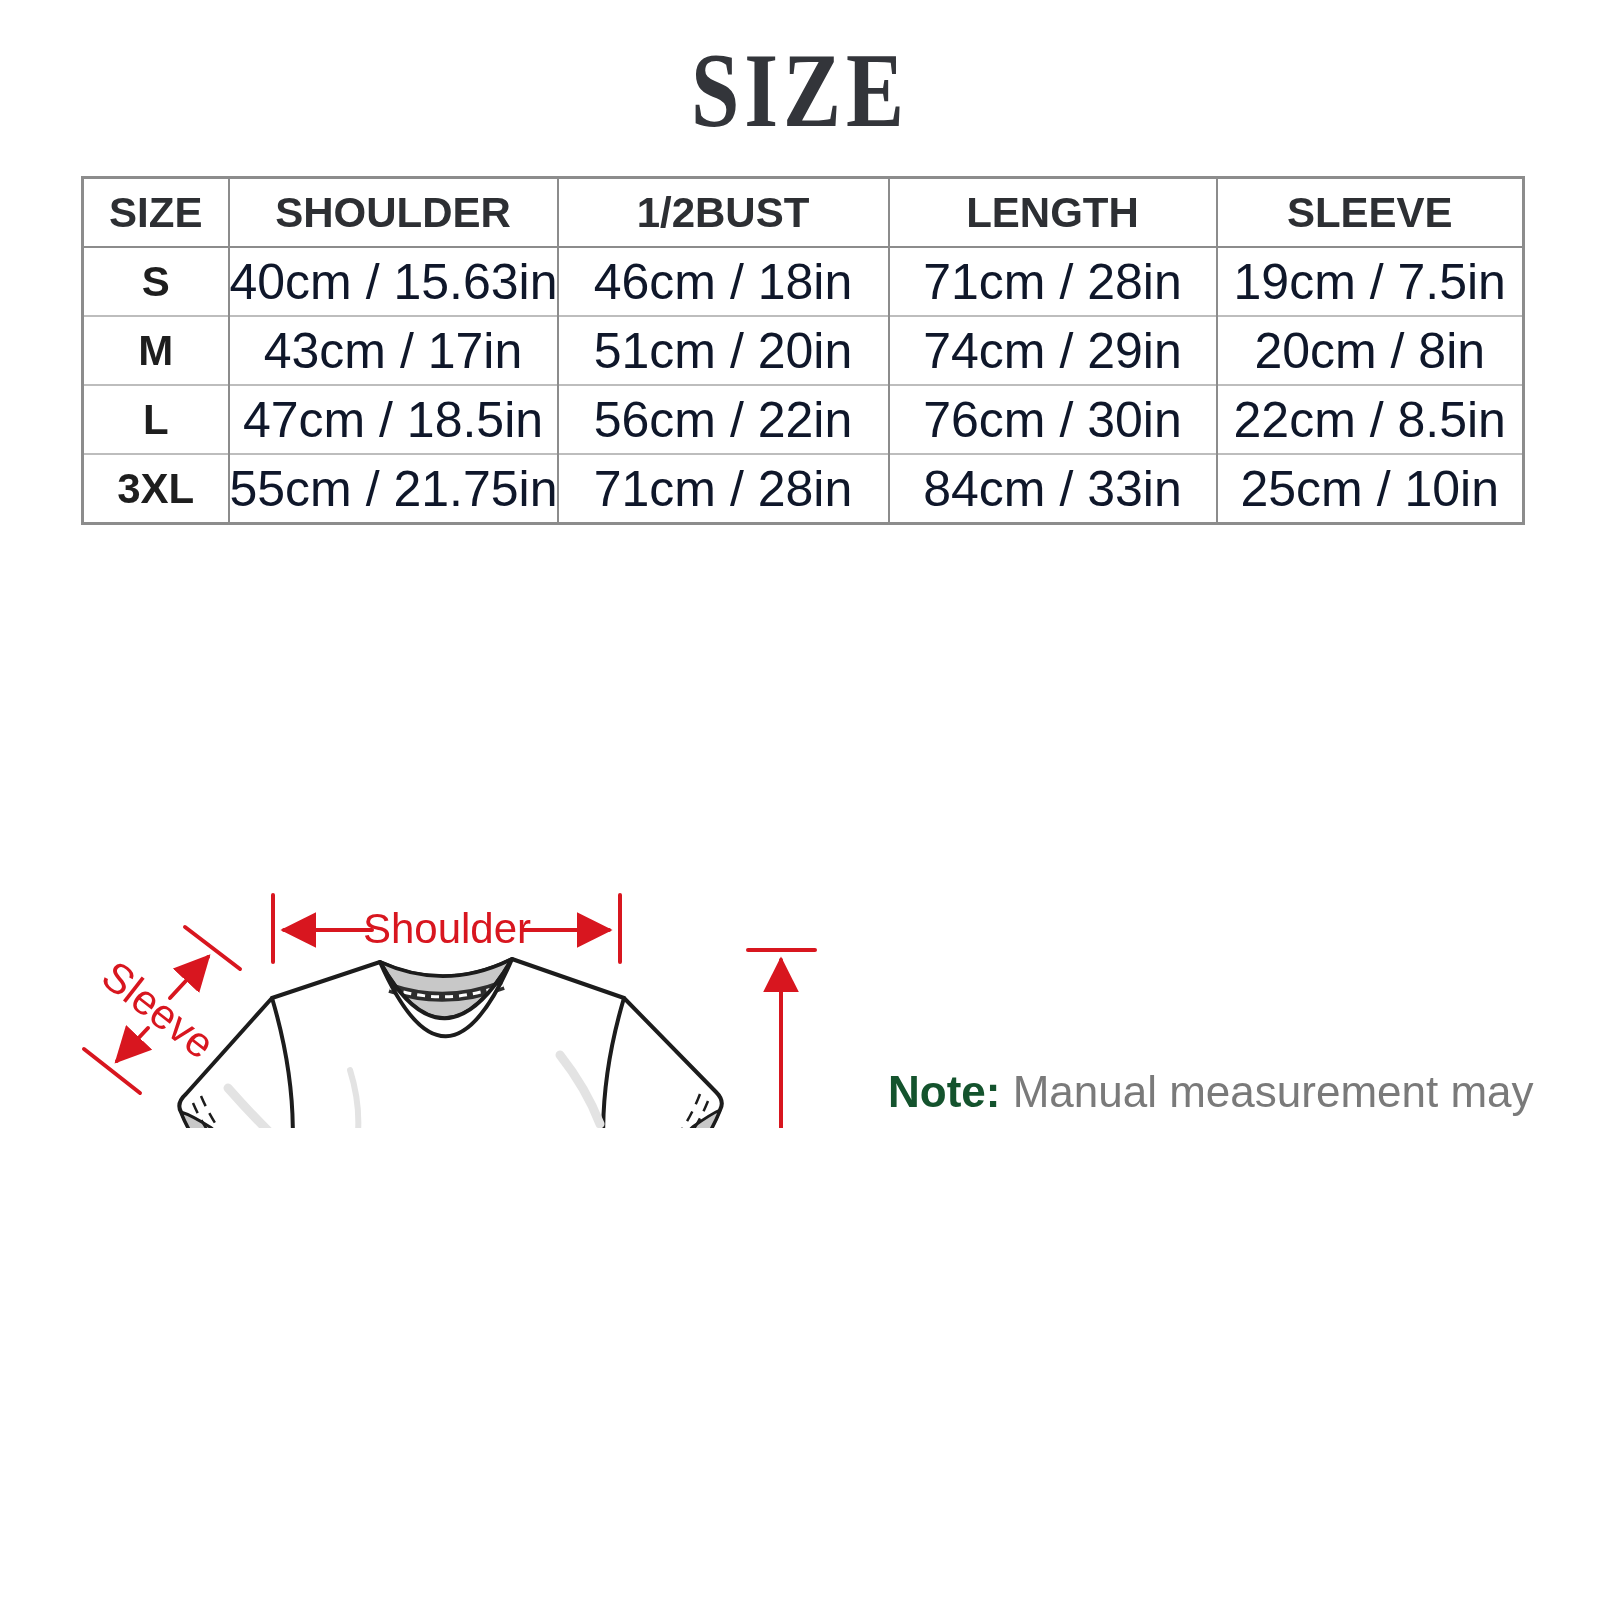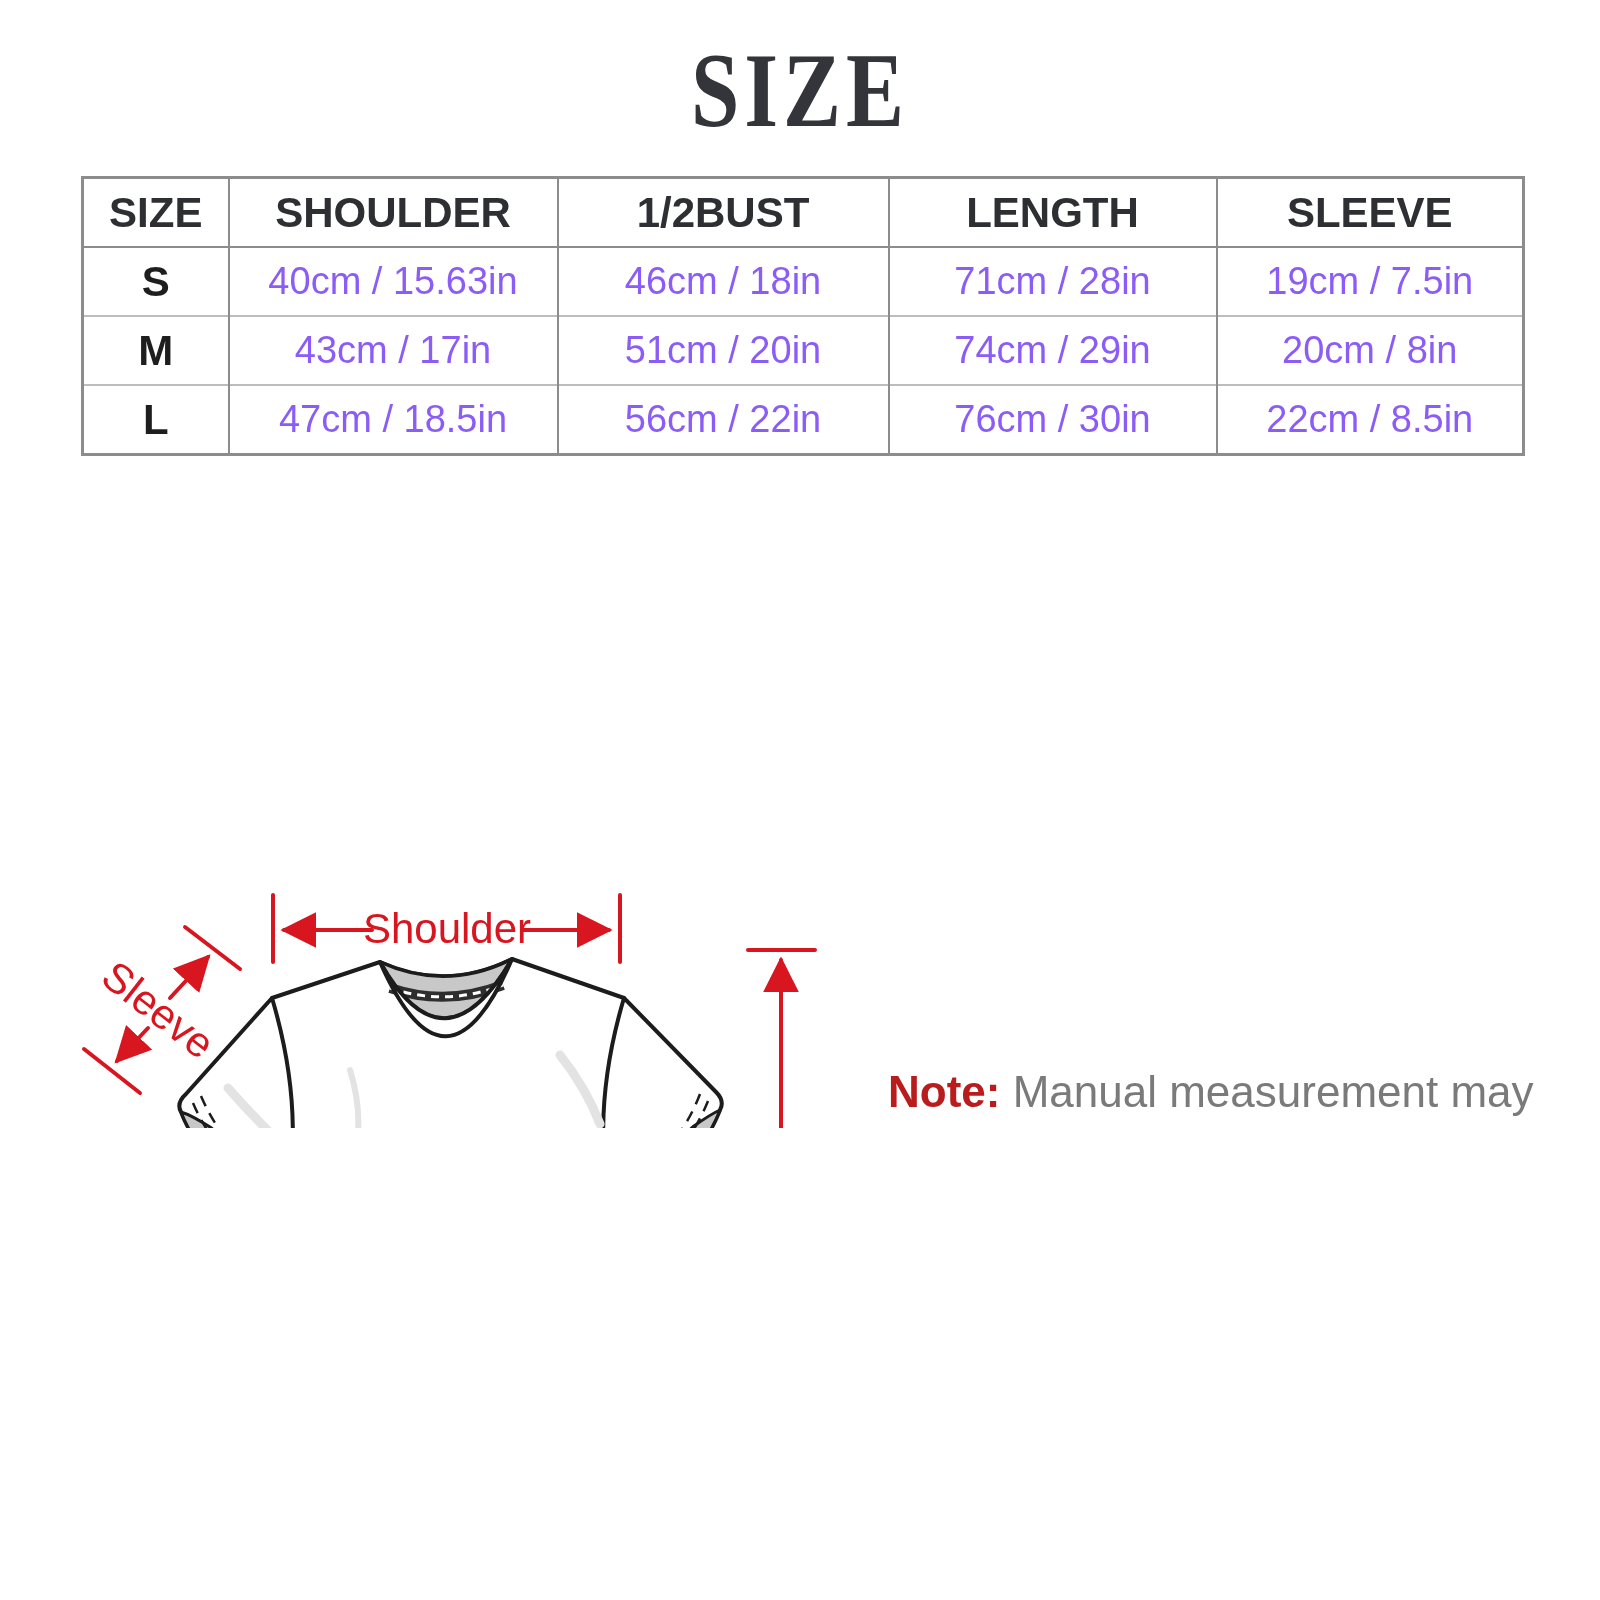--- a/index.html
+++ b/index.html
@@ -36,33 +36,33 @@
     font-size:42px; font-weight:bold; color:#2d2f33;
     border-top:none;
   }
   .size-table tbody tr:first-child th,
   .size-table tbody tr:first-child td { border-top:2px solid #8c8c8c; }
   .size-table th:first-child, .size-table td:first-child { border-left:none; }
   .size-table tbody th {
     font-size:42px; font-weight:bold; color:#1e1e1e;
   }
   .size-table tbody td {
-    font-size:38px; font-weight:normal; color:#8b5cf6;
+    font-size:50px; font-weight:normal; color:#0f172a;
   }
   .diagram-svg { position:absolute; left:0; top:840px; width:1600px; height:760px; }
   .red-label {
     position:absolute; color:#d8161f; font-size:42px; font-weight:normal;
     transform:translate(-50%,-50%); white-space:nowrap; line-height:1;
   }
   .red-label.rotated { transform:translate(-50%,-50%) rotate(38deg); }
   .note-block {
     position:absolute; left:888px; top:1058px; width:660px;
     font-size:44px; line-height:67px; color:#7a7a7a; text-align:left;
   }
-  .note-block .note-label { font-weight:bold; color:#b91c1c;text-align:right; }
+  .note-block .note-label { font-weight:bold; color:#14532d;text-align:right; }
 </style>
 </head>
 <body>
 
 <div class="page">
 
   <h1 class="page-title">SIZE</h1>
 
   <table class="size-table">
     <colgroup>
@@ -95,20 +95,27 @@
         <td>51cm / 20in</td>
         <td>74cm / 29in</td>
         <td>20cm / 8in</td>
       </tr>
       <tr>
         <th>L</th>
         <td>47cm / 18.5in</td>
         <td>56cm / 22in</td>
         <td>76cm / 30in</td>
         <td>22cm / 8.5in</td>
+      </tr>
+      <tr>
+        <th>3XL</th>
+        <td>55cm / 21.75in</td>
+        <td>71cm / 28in</td>
+        <td>84cm / 33in</td>
+        <td>25cm / 10in</td>
       </tr>
     </tbody>
   </table>
 
   <svg class="diagram-svg" viewBox="0 840 1600 760" xmlns="http://www.w3.org/2000/svg">
     <defs>
       <marker id="ah" viewBox="0 0 10 10" refX="9" refY="5" markerWidth="9" markerHeight="9" orient="auto-start-reverse">
         <path d="M0,0 L10,5 L0,10 Z" fill="#d8161f"></path>
       </marker>
     </defs>

